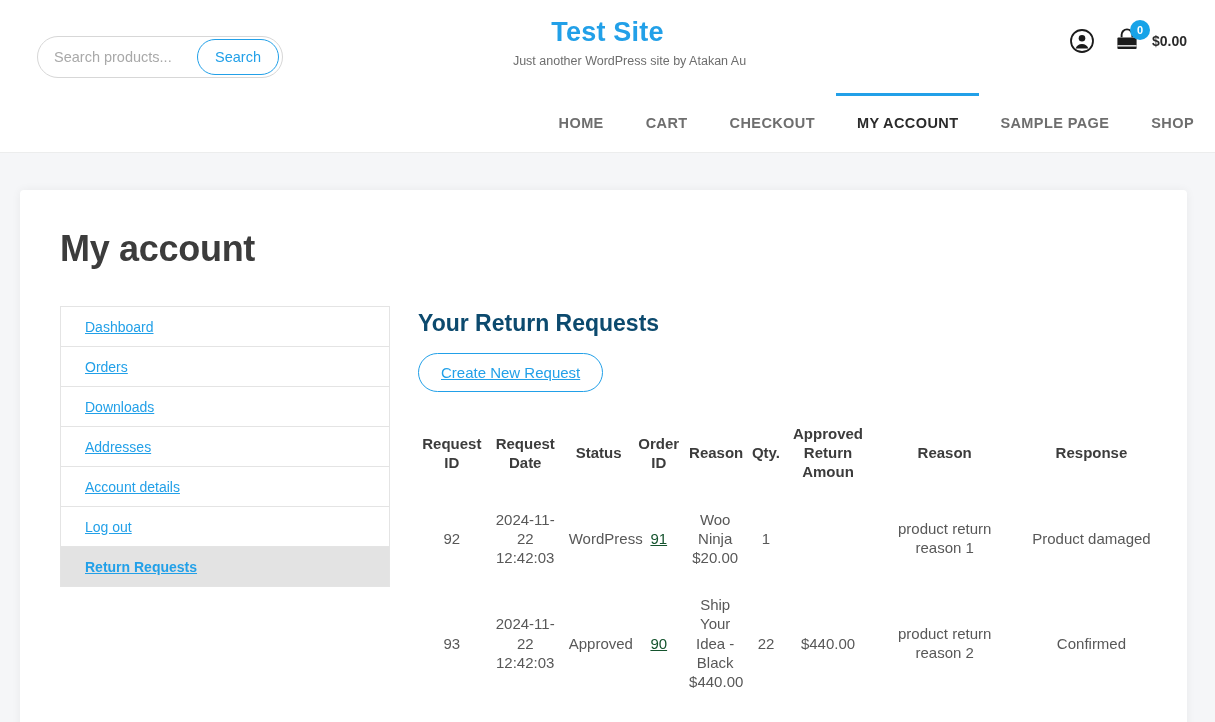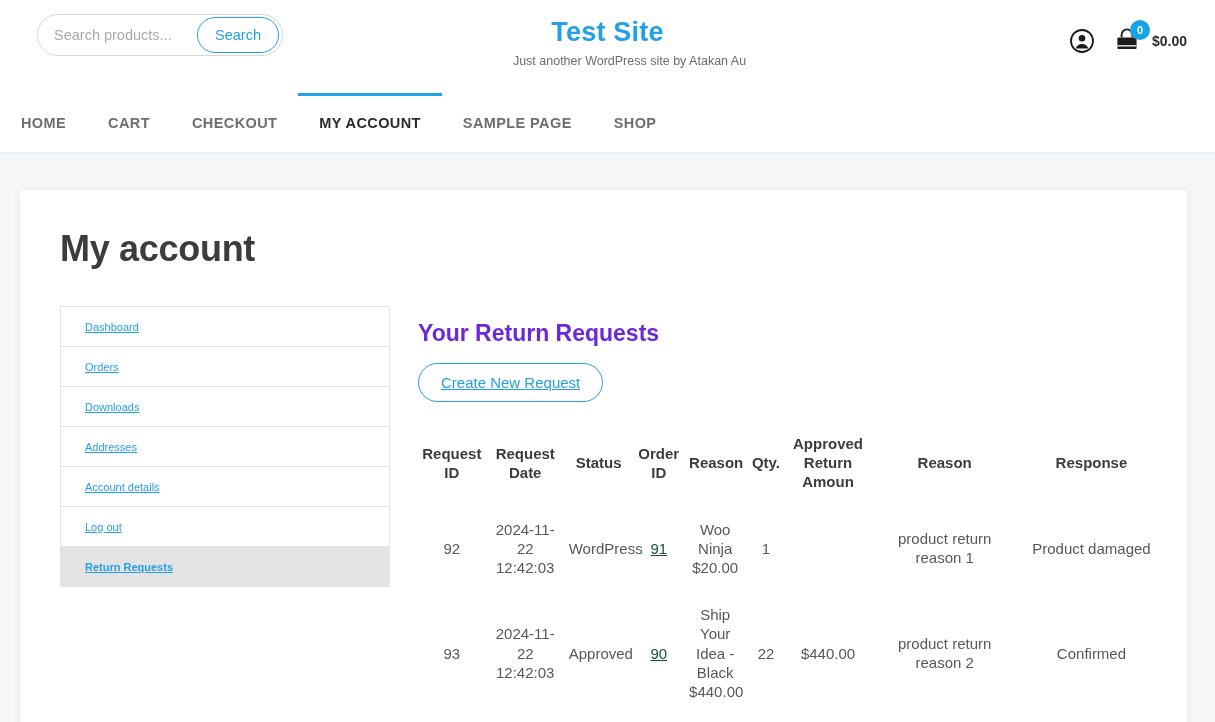--- a/index.html
+++ b/index.html
@@ -14,21 +14,21 @@
 
   
   .site-header{
     position:relative;
     height:93px;
     background:#ffffff;
     display:flex;
     align-items:center;
   }
   .search-wrap{
-    position:absolute; left:37px; top:14px;
+    position:absolute; left:37px; top:36px;
     width:246px; height:42px;
     border:1px solid #d7d7d7;
     border-radius:21px;
     background:#fff;
     display:flex; align-items:center;
   }
   .search-input{
     border:0; outline:0; background:transparent;
     font-family:"Liberation Sans", sans-serif;
     font-size:14.5px; color:#4a4a4a;
@@ -86,21 +86,21 @@
     font-size:11px; font-weight:bold;
     display:flex;align-items:center;justify-content:center;
   }
   .cart-total{ font-size:14px; font-weight:bold; color:#2b2b2b; }
 
   
   .main-nav{
     background:#fff;
     border-bottom:1px solid #eceded;
     height:60px;
-    display:flex; align-items:stretch; justify-content:flex-start;
+    display:flex; align-items:stretch; justify-content:flex-end;
     gap:0;
   }
   .nav-item{
     position:relative;
     display:flex; align-items:center;
     padding:0 21px;
     font-size:14.5px; font-weight:bold;
     letter-spacing:.4px;
     color:#6e6e6e;
     text-decoration:none;
@@ -146,36 +146,36 @@
   }
   .account-nav-item{
     border-bottom:1px solid #e4e4e4;
     padding:11px 0 11px 24px;
     height:40px;
     display:flex; align-items:center;
   }
   .account-nav-item a{
     color:#22a0e8;
     text-decoration:underline;
-    font-size:11px;
+    font-size:14px;
     cursor:pointer;
   }
   .account-nav-item.is-active{ background:#e3e3e3; }
   .account-nav-item.is-active a{ font-weight:bold; }
 
   
   .account-content{
     flex:1;
     padding-left:28px;
     padding-right:24px;
   }
   .content-title{
-    margin:14px 0 16px 0;
+    margin:4px 0 16px 0;
     font-size:23px; font-weight:bold;
-    color:#6d28d9;
+    color:#0c4a6e;
   }
   .create-btn{
     display:inline-block;
     border:1px solid #22a0e8;
     border-radius:22px;
     padding:10px 22px;
     color:#22a0e8;
     font-size:15px;
     text-decoration:underline;
     cursor:pointer;

